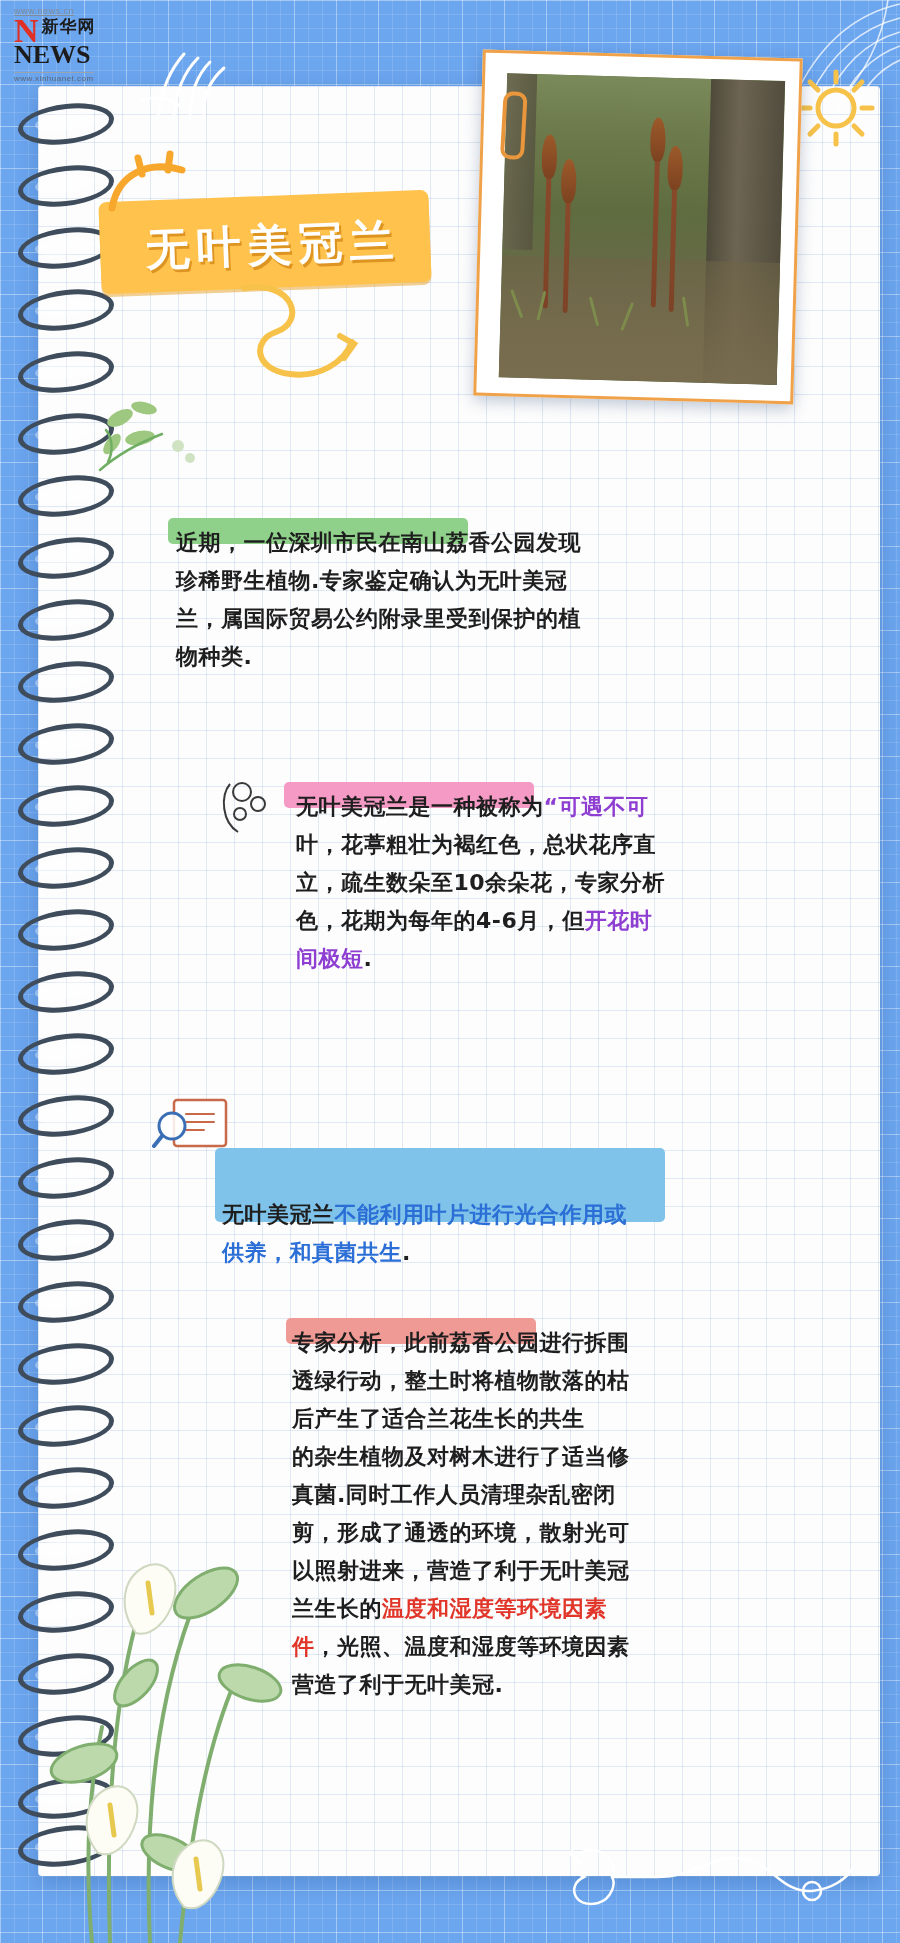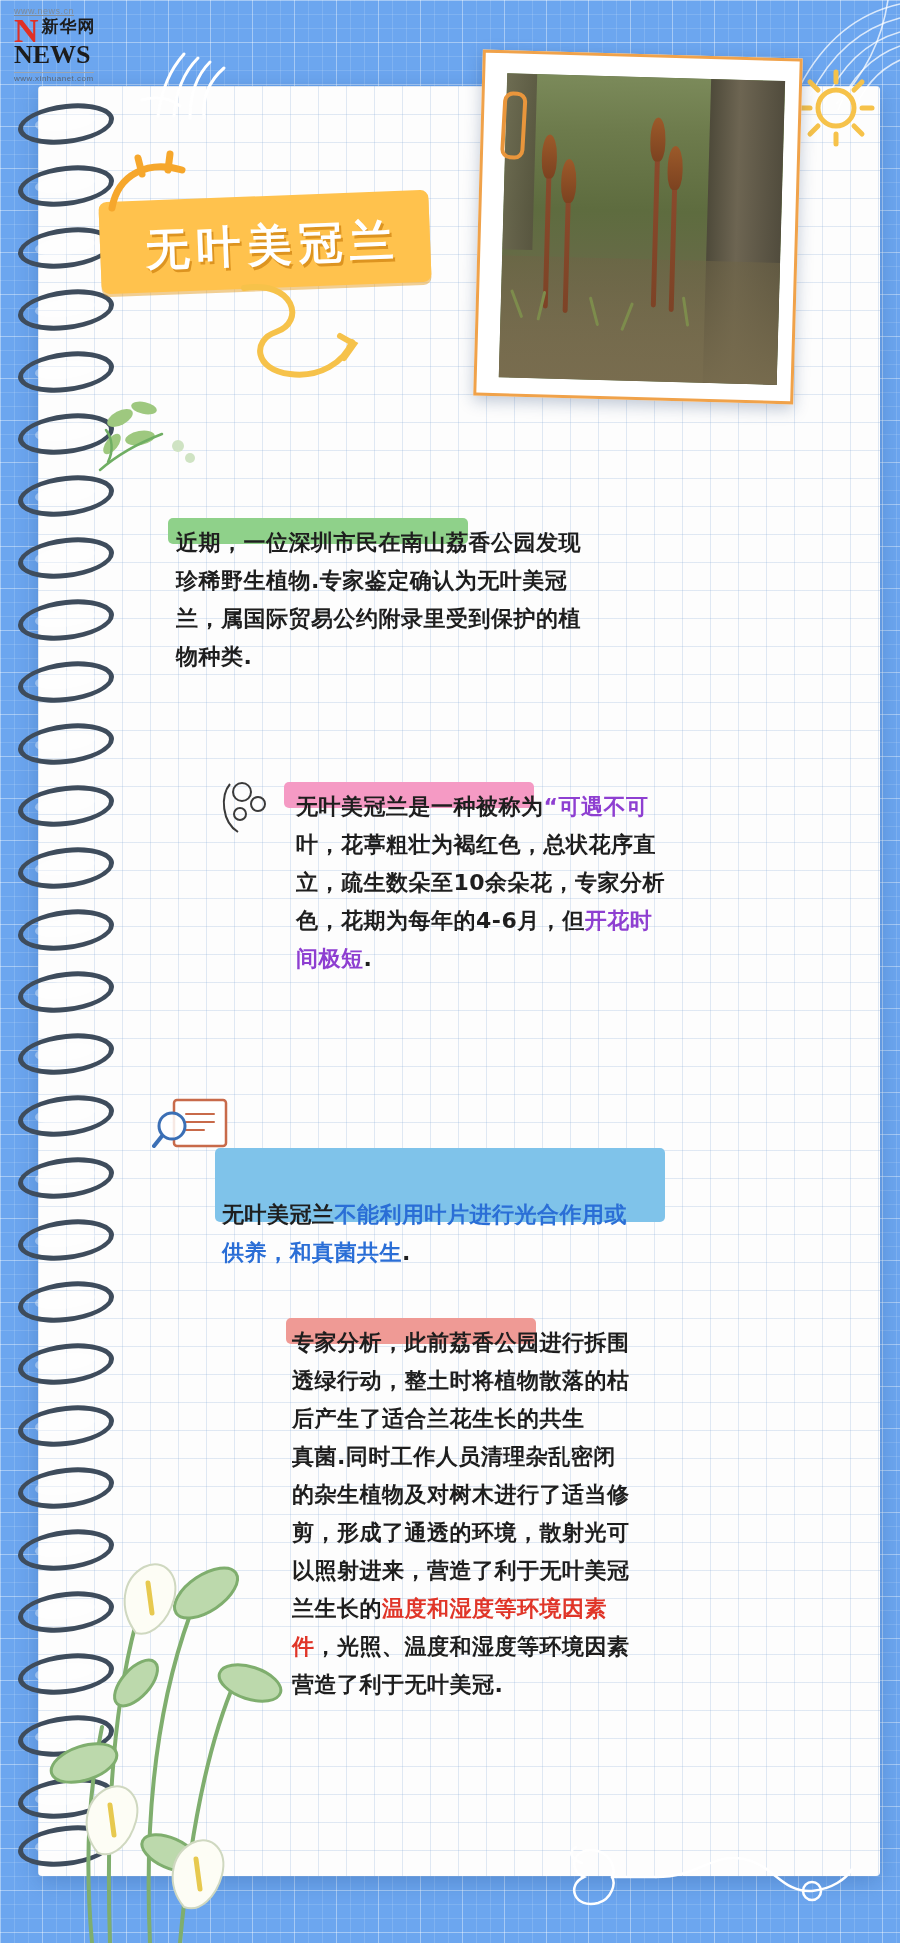--- a/index.html
+++ b/index.html
@@ -505,22 +505,22 @@
   <div class="tblock" style="left:222px; top:1152px; width:530px;margin-top:44px;">
     <div>无叶美冠兰<span class="c-blue">不能利用叶片进行光合作用或</span></div>
     <div><span class="c-blue">供养，和真菌共生</span>.</div>
   </div>
 
   <div class="swatch sw-red" style="left:286px; top:1318px; width:250px; height:26px;"></div>
   <div class="tblock" style="left:292px; top:1324px; width:520px;">
     <div>专家分析，此前荔香公园进行拆围</div>
     <div>透绿行动，整土时将植物散落的枯</div>
     <div>后产生了适合兰花生长的共生</div>
+    <div>的杂生植物及对树木进行了适当修</div>
     <div>真菌.同时工作人员清理杂乱密闭</div>
-    <div>的杂生植物及对树木进行了适当修</div>
     <div>剪，形成了通透的环境，散射光可</div>
     <div>以照射进来，营造了利于无叶美冠</div>
     <div>兰生长的<span class="c-red">温度和湿度等环境因素</span></div>
     <div><span class="c-red">件</span>，光照、温度和湿度等环境因素</div>
     <div>营造了利于无叶美冠.</div>
   </div>
 
   <div class="flower-zone">
     <svg width="260" height="560" viewBox="0 0 260 560">
       <g stroke="#7fae6e" stroke-width="4" fill="none" stroke-linecap="round">

